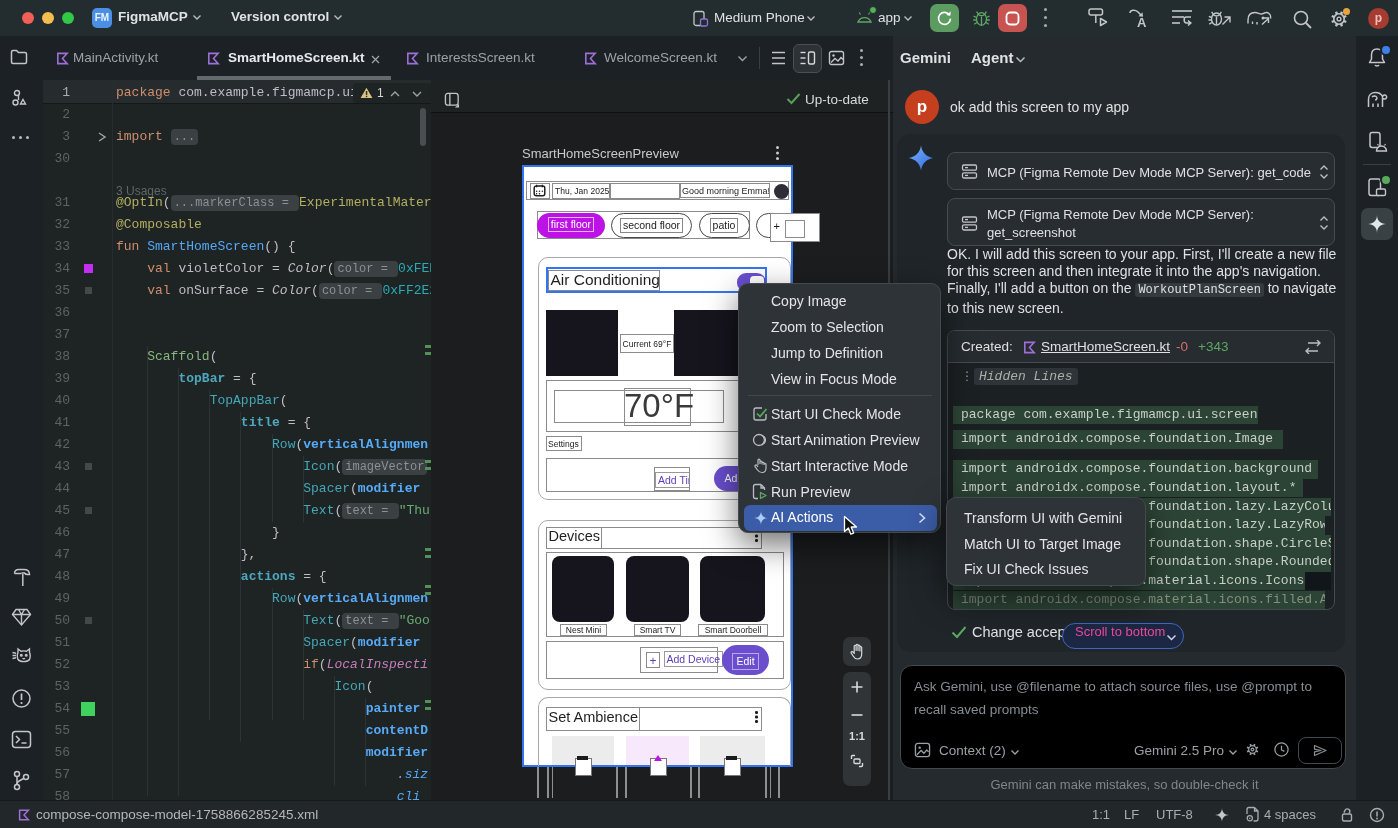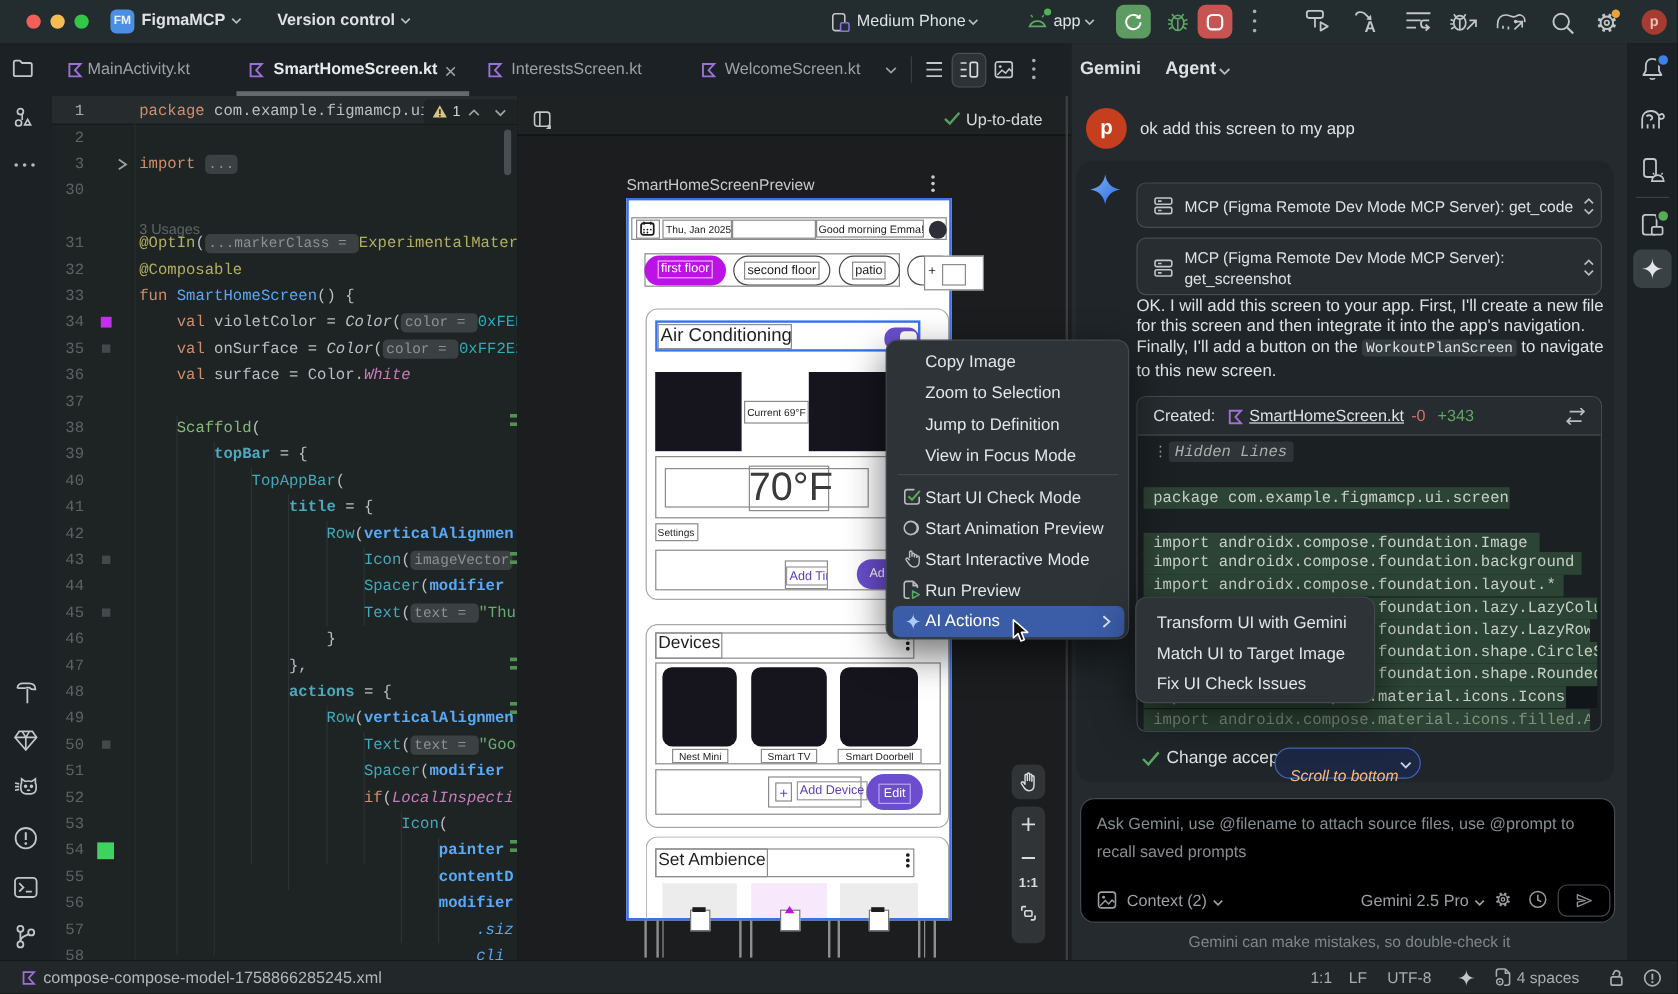--- a/index.html
+++ b/index.html
@@ -316,21 +316,20 @@
     <div class="abs" style="left:38px;top:622px;width:14px;height:14px;background:#40d25f;"></div>
 
     <div class="cl" style="top:2px;"><span class="kw">package</span> com.example.figmamcp.ui</div>
     <div class="cl" style="top:46px;"><span class="kw">import</span> <span class="chip">...</span></div>
     <div class="abs" style="left:73px;top:94px;font-family:'Liberation Sans',sans-serif;font-size:12px;color:#5f6668;margin-top:10px;">3 Usages</div>
     <div class="cl" style="top:112px;"><span class="ann">@OptIn</span>(<span class="chip">...markerClass = </span><span class="ann">ExperimentalMateria</span></div>
     <div class="cl" style="top:134px;"><span class="ann">@Composable</span></div>
     <div class="cl" style="top:156px;"><span class="kw">fun</span> <span class="dc">SmartHomeScreen</span>() {</div>
     <div class="cl" style="top:178px;">    <span class="kw">val</span> violetColor = <span class="it">Color</span>(<span class="chip">color = </span><span class="nm">0xFEB8</span></div>
     <div class="cl" style="top:200px;">    <span class="kw">val</span> onSurface = <span class="it">Color</span>(<span class="chip">color = </span><span class="nm">0xFF2E2</span></div>
-    <div class="cl" style="top:222px;">    <span class="kw">val</span> surface = Color.<span class="pp">White</span></div>
     <div class="cl" style="top:266px;">    <span class="sc">Scaffold</span>(</div>
     <div class="cl" style="top:288px;">        <span class="cy">topBar</span> = {</div>
     <div class="cl" style="top:310px;">            <span class="fn">TopAppBar</span>(</div>
     <div class="cl" style="top:332px;">                <span class="cy">title</span> = {</div>
     <div class="cl" style="top:354px;">                    <span class="fn">Row</span>(<span class="pm">verticalAlignmen</span></div>
     <div class="cl" style="top:376px;">                        <span class="fn">Icon</span>(<span class="chip">imageVector</span></div>
     <div class="cl" style="top:398px;">                        <span class="fn">Spacer</span>(<span class="pm">modifier</span></div>
     <div class="cl" style="top:420px;">                        <span class="fn">Text</span>(<span class="chip">text = </span><span class="st">"Thu,</span></div>
     <div class="cl" style="top:442px;">                    }</div>
     <div class="cl" style="top:464px;">                },</div>
@@ -569,40 +568,40 @@
           <svg class="abs" style="left:355px;top:9px;" width="20" height="14" viewBox="0 0 20 14">
               <g stroke="#b9bdbf" stroke-width="1.4" fill="none">
                 <path d="M1 4 L13 4 M10 1 L13 4 L10 7" transform="translate(4,-1)"></path>
                 <path d="M19 10 L7 10 M10 7 L7 10 L10 13" transform="translate(-4,1)"></path>
               </g>
             </svg>
         </div>
         <div class="abs mono" style="left:13px;top:38px;width:4px;color:#9ba1a4;font-size:12px;">⋮</div>
         <div class="abs mono" style="left:26px;top:37px;font-size:13px;font-style:italic;color:#a9b0a9;background:#2e3437;padding:1px 5px;border-radius:3px;">Hidden Lines</div>
         <div class="cg" style="top:74.7px;width:305px;">package com.example.figmamcp.ui.screen</div>
-        <div class="cg" style="top:113px;width:330px;">import androidx.compose.foundation.Image</div>
+        <div class="cg" style="top:99px;width:330px;">import androidx.compose.foundation.Image</div>
         <div class="cg" style="top:129.3px;width:365px;">import androidx.compose.foundation.background</div>
         <div class="cg" style="top:147.9px;width:350px;">import androidx.compose.foundation.layout.*</div>
         <div class="cg" style="top:166.5px;width:378px;">import androidx.compose.foundation.lazy.LazyColu</div>
         <div class="cg" style="top:185.1px;width:372px;">import androidx.compose.foundation.lazy.LazyRow</div>
         <div class="cg" style="top:203.7px;width:378px;">import androidx.compose.foundation.shape.CircleS</div>
         <div class="cg" style="top:222.3px;width:378px;">import androidx.compose.foundation.shape.Rounded</div>
         <div class="cg" style="top:240.9px;width:352px;">import androidx.compose.material.icons.Icons</div>
         <div class="abs" style="left:357px;top:240.9px;width:26px;height:18.6px;background:#11161a;"></div>
         <div class="cg" style="top:259.5px;width:372px;color:#84907f;">import androidx.compose.material.icons.filled.Ad</div>
       </div>
 
       <svg class="abs" style="left:54px;top:491px;" width="16" height="14" viewBox="0 0 16 14">
           <path d="M1.5 7.5 L6 12 L14.5 2" stroke="#5ba862" stroke-width="2" fill="none"></path>
         </svg>
       <div class="abs" style="left:75px;top:490px;font-size:14.5px;">Change accepted</div>
     </div>
 
     <div class="abs" style="left:169px;top:587px;width:122px;height:26px;border-radius:13px;background:#1c2843;border:1px solid #3e66c2;box-sizing:border-box;">
-      <div class="abs" style="left:12px;top:15px;font-size:13px;color:#fdba74;font-style:italic;">Scroll to bottom</div>
+      <div class="abs" style="left:12px;top:0;font-size:13px;color:#ec4899;">Scroll to bottom</div>
       <svg class="abs" style="left:103px;top:10px;" width="11" height="8" viewBox="0 0 11 8">
           <path d="M1.5 1.5 L5.5 5.5 L9.5 1.5" stroke="#c9d4e8" stroke-width="1.5" fill="none"></path>
         </svg>
     </div>
 
     <div class="abs" style="left:7px;top:629px;width:446px;height:104px;border-radius:12px;border:1px solid #43494c;background:#000000;box-sizing:border-box;">
       <div class="abs" style="left:13px;top:9px;width:412px;font-size:13.5px;line-height:23px;color:#868e92;">Ask Gemini, use @filename to attach source files, use @prompt to recall saved prompts</div>
       <svg class="abs" style="left:13px;top:76px;" width="17px" height="16" viewBox="0 0 18 17">
           <rect x="1.5" y="1.5" width="15" height="14" rx="2.5" stroke="#9aa1a4" stroke-width="1.4" fill="none"></rect>
           <circle cx="6" cy="6" r="1.3" fill="#9aa1a4"></circle>

